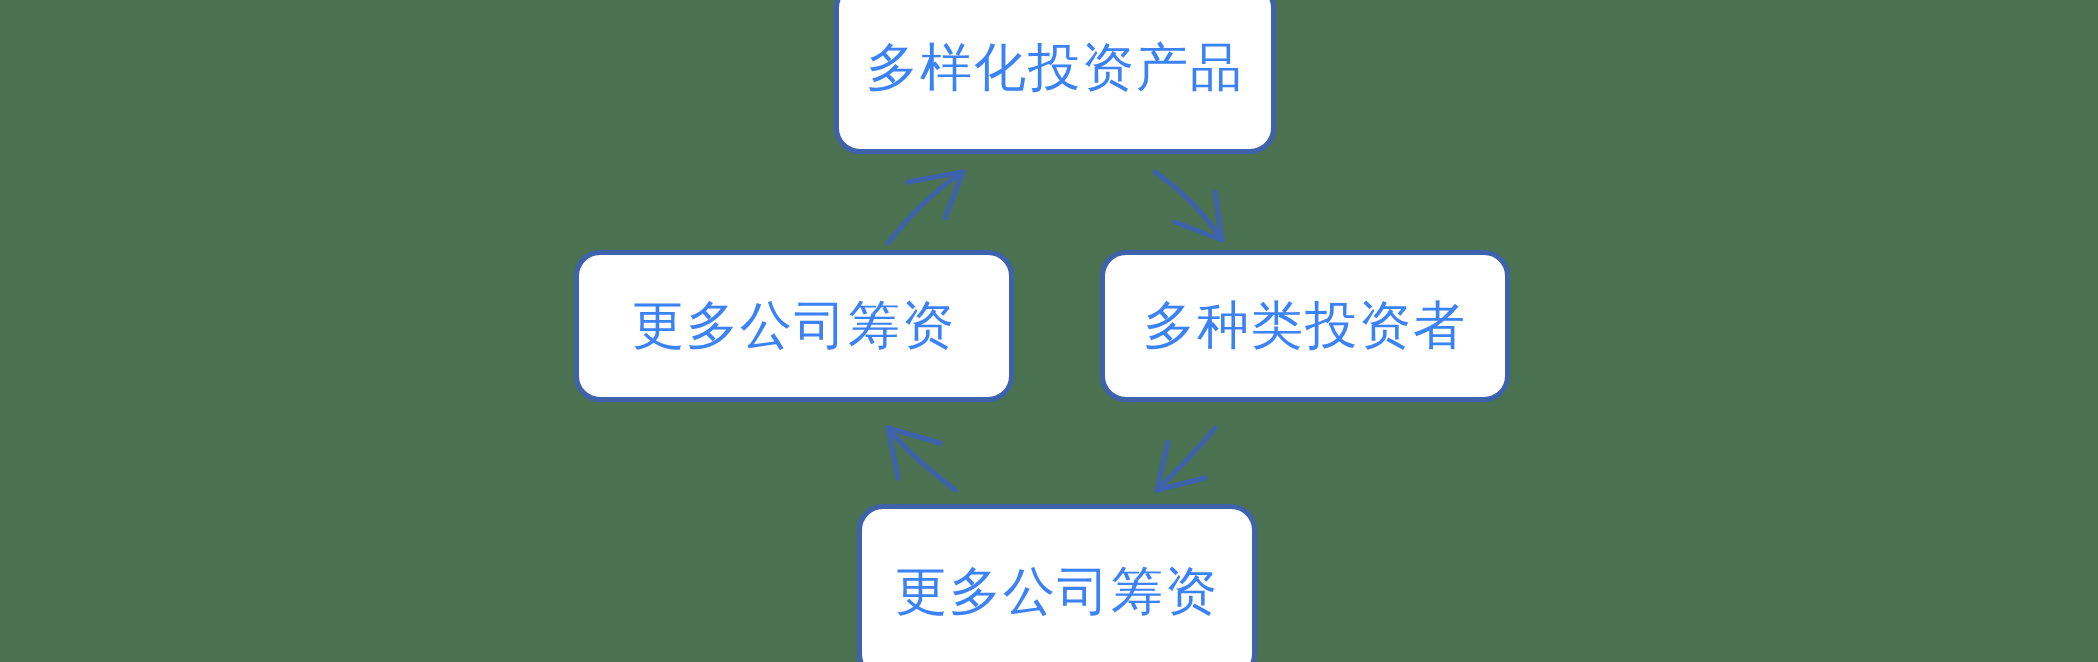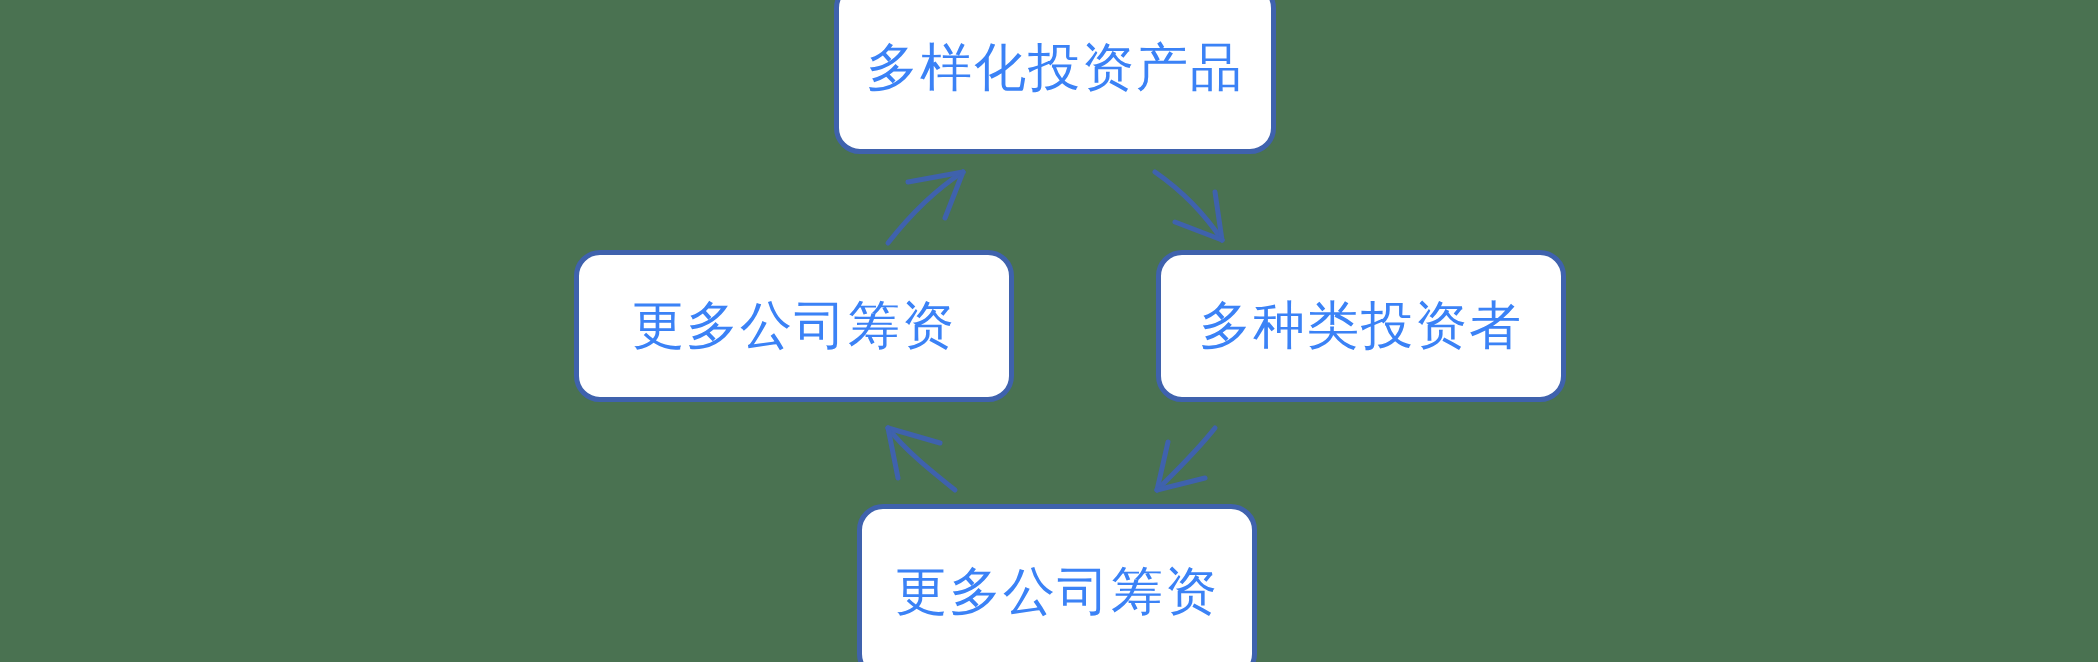--- a/index.html
+++ b/index.html
@@ -42,21 +42,21 @@
     font-size: 52px;
     line-height: 1.1;
     letter-spacing: 2px;
     white-space: nowrap;
     font-family: "DejaVu Sans", "Liberation Sans", sans-serif;
     font-weight: 400;
   }
   
   #node-top      { left: 834px;  top: -18px;  width: 442px; height: 172px; }
   #node-left     { left: 574px;  top: 250px;  width: 440px; height: 152px; }
-  #node-right    { left: 1156px; top: 250px;  width: 410px; height: 152px; }
+  #node-right    { left: 1100px; top: 250px;  width: 410px; height: 152px; }
   #node-bottom   { left: 857px;  top: 504px;  width: 400px; height: 176px; }
 </style>
 </head>
 <body>
 
 <div id="canvas">
 
   <svg class="arrow-layer" viewBox="0 0 2098 662" width="2098" height="662" xmlns="http://www.w3.org/2000/svg">
 
     <g>

